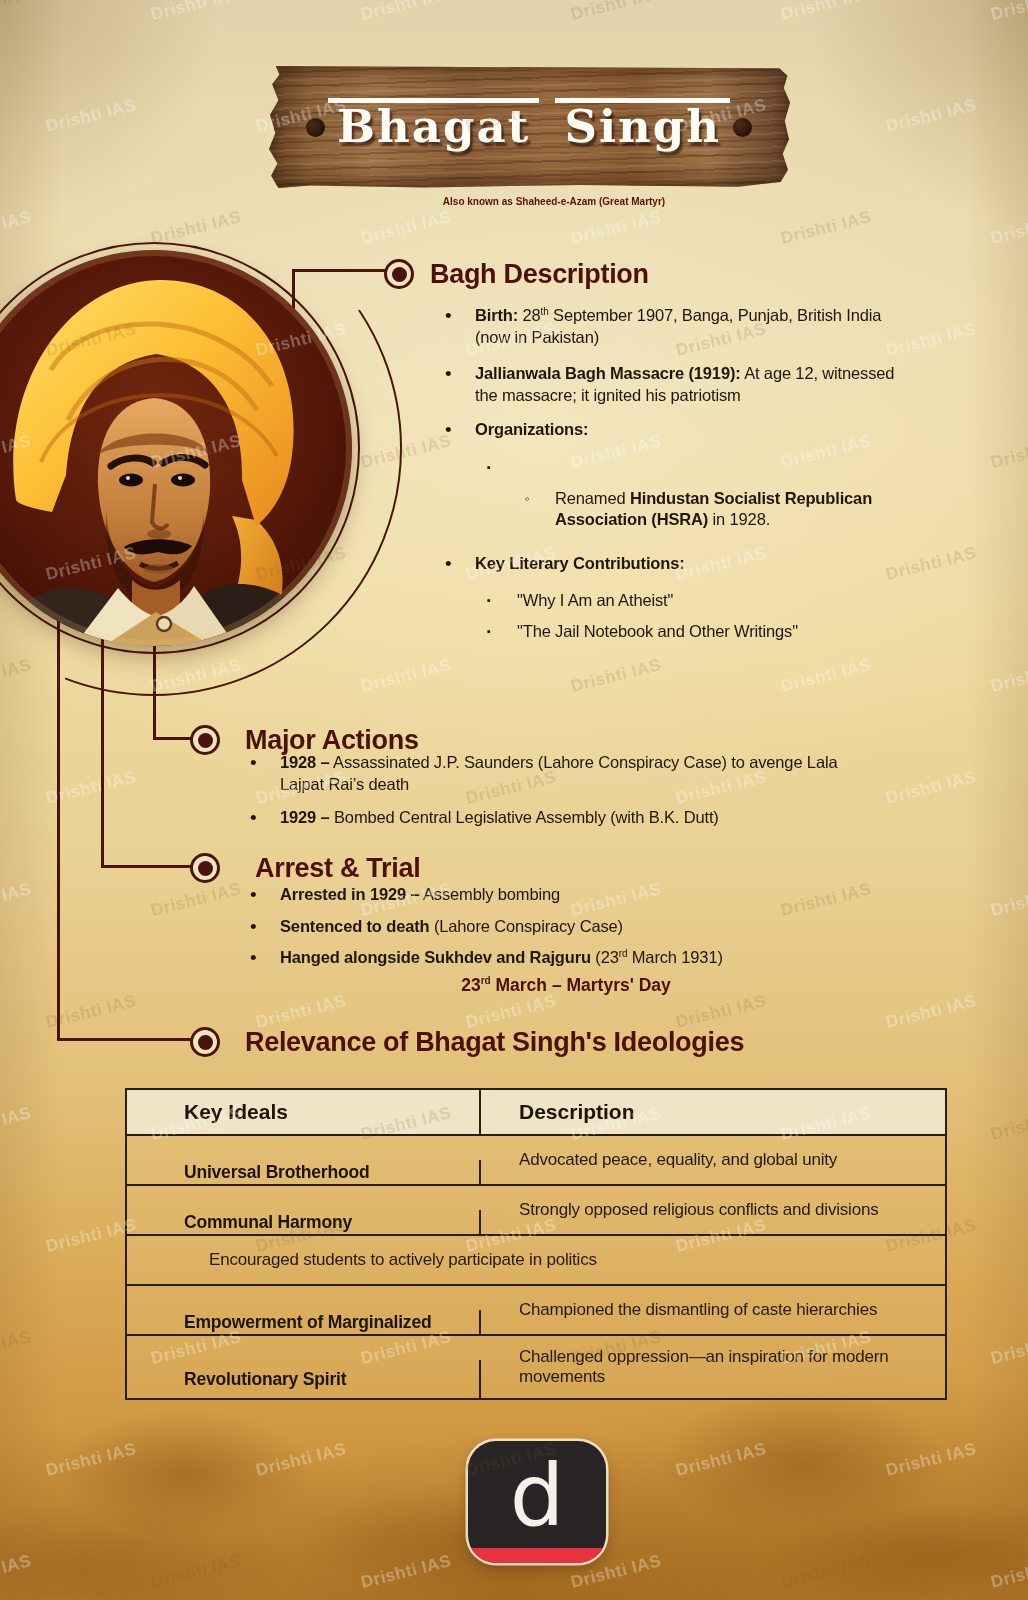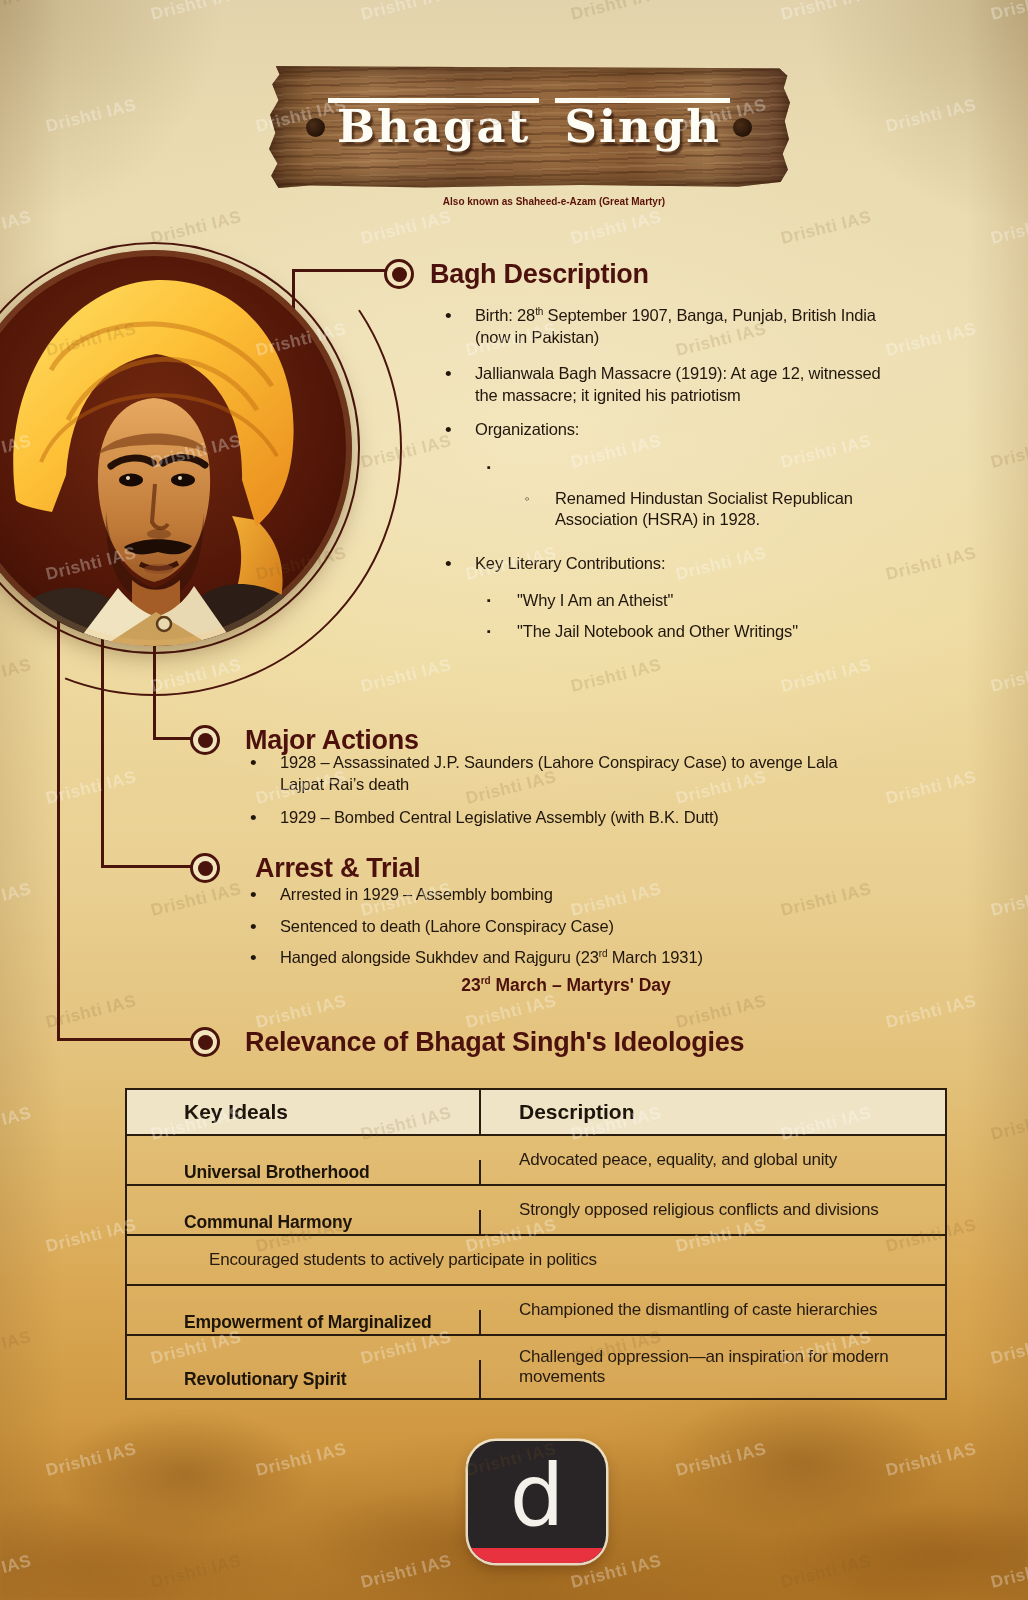--- a/index.html
+++ b/index.html
@@ -61,21 +61,21 @@
   .sec-h{position:absolute;font-size:27px;font-weight:700;color:#4c110c;letter-spacing:-.3px;z-index:3;line-height:32px;}
   .blist{position:absolute;z-index:3;color:#20160c;}
   .brow{display:flex;}
   .mk{flex:0 0 30px;text-align:left;color:#20160c;}
   .mk1{font-size:19px;line-height:21px;}
   .mk2{font-size:11px;line-height:21px;}
   .mk3{font-size:13px;line-height:21px;}
   .ind2{margin-left:42px;}
   .ind3{margin-left:80px;}
   .btxt{font-size:16.5px;line-height:21.5px;letter-spacing:-.15px;}
-  .btxt b{font-weight:400;}
+  .btxt b{font-weight:700;}
   sup{font-size:10px;line-height:0;}
   .note{position:absolute;left:0;width:1028px;padding-left:104px;box-sizing:border-box;text-align:center;
     color:#4c110c;font-weight:700;font-size:17.5px;z-index:3;}
 
   
   .tbl{position:absolute;left:125px;top:1088px;width:822px;z-index:3;
     border:2.5px solid #2a1d0e;box-sizing:border-box;background:rgba(233,205,140,.22);}
   .trow{display:flex;border-bottom:2px solid #2a1d0e;padding-left:44px;}
   .trow:last-child{border-bottom:none;}
   .thead{background:#efe4c6;height:44px;border-bottom:2.5px solid #2a1d0e;}

